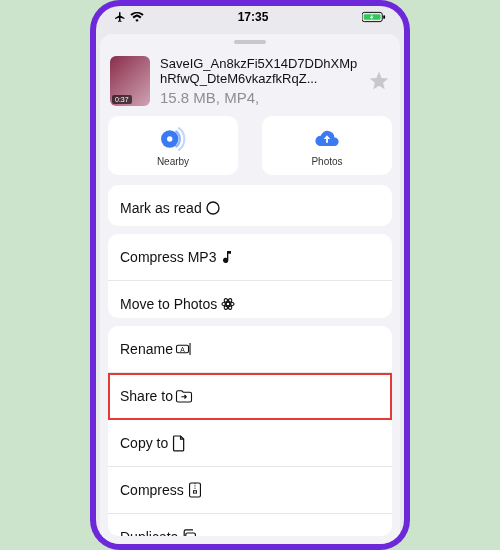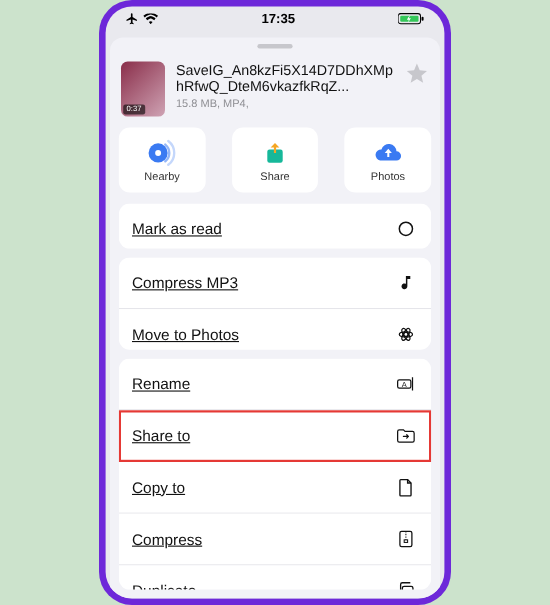--- a/index.html
+++ b/index.html
@@ -4,33 +4,33 @@
 <style>
 * { box-sizing: border-box; margin: 0; padding: 0; font-family: -apple-system, BlinkMacSystemFont, "Segoe UI", Helvetica, Arial, sans-serif; }
 body { background: #cce3cc; display: flex; justify-content: center; align-items: flex-start; width: 500px; height: 550px; }
 .phone { width: 320px; height: 550px; background: #6d28d9; border-radius: 30px; margin-top: 0; overflow: hidden; position: relative; }
 .screen { position: absolute; inset: 6px; background: #e9e9ee; border-radius: 24px; overflow: hidden; display: flex; flex-direction: column; }
 .status-bar { height: 22px; display: flex; align-items: center; justify-content: space-between; padding: 0 18px; font-size: 12px; font-weight: 600; }
 .status-left, .status-right { display: flex; align-items: center; gap: 4px; }
 .status-center { font-size: 12px; font-weight: 600; }
 .sheet { background: #f2f2f7; border-radius: 12px 12px 0 0; margin: 6px 4px 0 4px; flex: 1; overflow: hidden; display: flex; flex-direction: column; padding-top: 6px; }
 .grabber { width: 32px; height: 4px; background: #c7c7cc; border-radius: 2px; margin: 0 auto 8px; }
-.file-header { display: flex; align-items: flex-start; padding: 4px 10px 10px; gap: 10px; }
+.file-header { display: flex; align-items: center; padding: 4px 10px 10px; gap: 10px; }
 .thumb { width: 40px; height: 50px; background: linear-gradient(135deg,#8a2e4a,#cfa3b4); border-radius: 6px; position: relative; flex-shrink: 0; }
 .thumb-badge { position: absolute; bottom: 2px; left: 2px; background: rgba(0,0,0,.6); color: #fff; font-size: 7px; padding: 1px 3px; border-radius: 2px; }
 .file-info { flex: 1; min-width: 0; }
 .file-name { font-size: 13px; font-weight: 500; color: #111; line-height: 1.2; word-break: break-all; }
-.file-meta { font-size: 10px; color: #8e8e93; margin-top: 2px; }
+.file-meta { font-size: 15px; color: #8e8e93; margin-top: 2px; }
 .star { width: 22px; height: 22px; color: #c7c7cc; flex-shrink: 0; }
 .actions-row { display: flex; gap: 24px; padding: 0 8px 10px; }
 .action-card { flex: 1; background: #fff; border-radius: 10px; display: flex; flex-direction: column; align-items: center; justify-content: center; padding: 10px 4px 8px; gap: 4px; }
 .action-icon { width: 26px; height: 26px; display: flex; align-items: center; justify-content: center; }
 .action-label { font-size: 10px; color: #333; }
 .menu-group { background: transparent; margin: 0 8px 8px; border-radius: 10px; overflow: hidden; }
-.menu-item { background: #fff; display: flex; align-items: center; justify-content: space-between; padding: 12px 12px; font-size: 14px; color: #111; border-bottom: 1px solid #e5e5ea; text-decoration: underline; }
+.menu-item { background: #fff; display: flex; align-items: center; justify-content: flex-start; padding: 12px 12px; font-size: 14px; color: #111; border-bottom: 1px solid #e5e5ea; }
 .menu-item:last-child { border-bottom: none; }
 .menu-right { width: 22px; height: 22px; display:flex; align-items:center; justify-content:center; color:#111; }
 .highlight { outline: 2px solid #e53935; outline-offset: -2px; }
 svg { display: block; }
 </style>
 </head>
 <body>
 
 <div class="phone">
   <div class="screen">
@@ -83,29 +83,20 @@
         <div class="action-card">
           <div class="action-icon">
             <svg width="26" height="26" viewBox="0 0 24 24">
                 <circle cx="9" cy="12" r="8" fill="#3a7af2"></circle>
                 <path d="M15 5a9 9 0 0 1 0 14" stroke="#3a7af2" stroke-width="2" fill="none" stroke-linecap="round" opacity=".55"></path>
                 <path d="M17.5 2a12.5 12.5 0 0 1 0 20" stroke="#3a7af2" stroke-width="2" fill="none" stroke-linecap="round" opacity=".3"></path>
                 <circle cx="9" cy="12" r="2.5" fill="#fff"></circle>
               </svg>
           </div>
           <div class="action-label">Nearby</div>
-        </div>
-        <div class="action-card">
-          <div class="action-icon">
-            <svg width="24" height="24" viewBox="0 0 24 24">
-                <rect x="5" y="9" width="14" height="12" rx="2" fill="#16b89a"></rect>
-                <path d="M12 3l-4 4h3v5h2V7h3l-4-4z" fill="#f5a623"></path>
-              </svg>
-          </div>
-          <div class="action-label">Share</div>
         </div>
         <div class="action-card">
           <div class="action-icon">
             <svg width="28" height="22" viewBox="0 0 28 22">
                 <path fill="#3a7af2" d="M22 9.5a7.5 7.5 0 0 0-14.7-1.9A5.5 5.5 0 0 0 6 18.5h16a4.5 4.5 0 0 0 0-9z"></path>
                 <path d="M14 7l-3.5 4h2.5v4h2v-4h2.5L14 7z" fill="#fff"></path>
               </svg>
           </div>
           <div class="action-label">Photos</div>
         </div>

